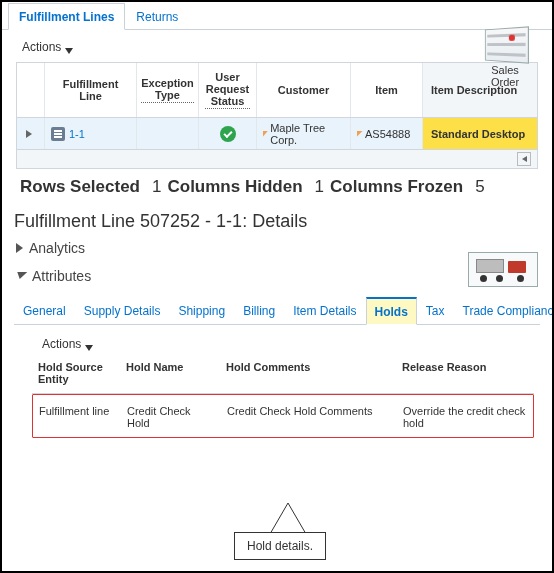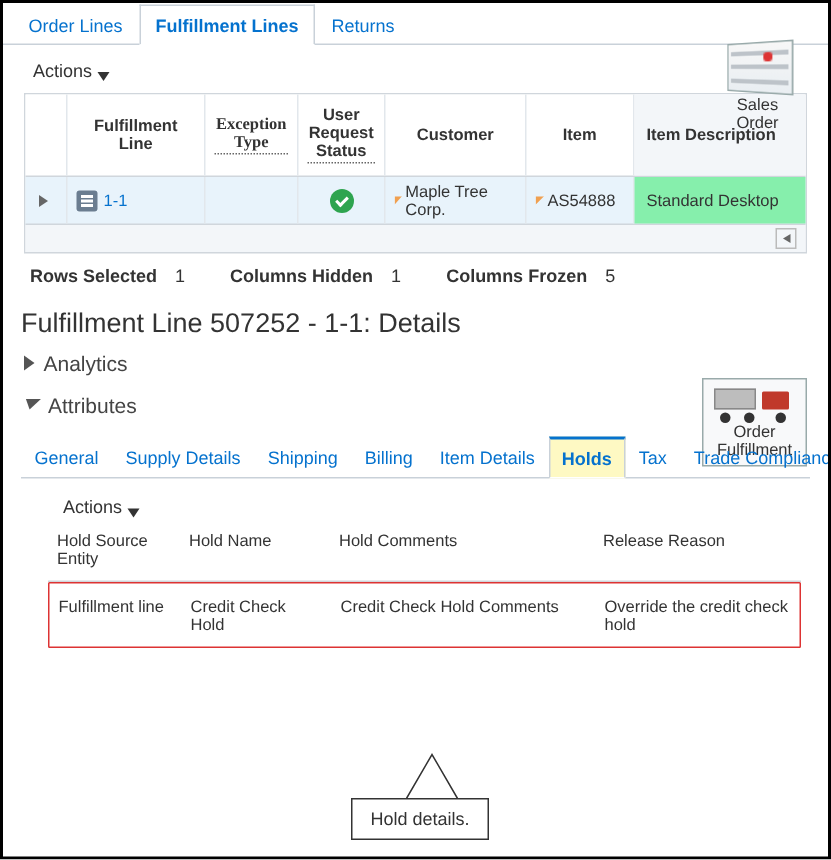--- a/index.html
+++ b/index.html
@@ -21,43 +21,43 @@
   .actions-menu { display: inline-flex; align-items: flex-end; cursor: pointer; font-size: 12px; }
   .tri-down { display: inline-block; margin-left: 4px; border-left: 4px solid transparent; border-right: 4px solid transparent; border-top: 6px solid #333; }
 
   
   .grid-wrap { margin: 0 14px; border: 1px solid #d0d6dc; }
   .grid-head { display: flex; border-bottom: 1px solid #d0d6dc; background: #fff; }
   .gh { padding: 8px 6px; font-weight: bold; font-size: 11px; display: flex; align-items: center; justify-content: center; text-align: center; border-right: 1px solid #e2e7ec; }
   .gh.last { border-right: none; background: #f3f6f9; }
   .c0 { width: 28px; }
   .c1 { width: 92px; }
-  .c2 { width: 62px; font-family: Liberation Serif, serif; }
+  .c2 { width: 62px; }
   .c3 { width: 58px; }
   .c4 { width: 94px; }
   .c5 { width: 72px; }
   .c6 { flex: 1; text-align: left; justify-content: flex-start; padding-left: 8px; }
   .dotted-u { border-bottom: 1px dotted #666; padding-bottom: 1px; }
 
   .grid-row { display: flex; background: #e8f3fb; height: 32px; align-items: center; border-bottom: 1px solid #d0d6dc; }
   .gc { padding: 4px 6px; font-size: 11px; border-right: 1px solid #e2e7ec; height: 100%; display: flex; align-items: center; justify-content: center; }
-  .gc.last { border-right: none; background: #86efac; justify-content: flex-start; padding-left: 8px; }
+  .gc.last { border-right: none; background: #fde047; justify-content: flex-start; padding-left: 8px; font-weight: bold; }
   .gc a { color: #0572ce; text-decoration: none; }
   .expand-tri { display: inline-block; border-top: 4px solid transparent; border-bottom: 4px solid transparent; border-left: 6px solid #666; margin-right: 4px; }
   .doc-icon { width: 14px; height: 14px; background: #6b7d90; display: inline-block; border-radius: 2px; position: relative; }
   .doc-icon::after { content: ""; position: absolute; left: 3px; top: 3px; right: 3px; height: 2px; background: #fff; box-shadow: 0 3px 0 #fff, 0 6px 0 #fff; }
   .check-icon { width: 16px; height: 16px; background: #2ea44f; border-radius: 50%; position: relative; display: inline-block; }
   .check-icon::after { content: ""; position: absolute; left: 4px; top: 5px; width: 6px; height: 3px; border-left: 2px solid #fff; border-bottom: 2px solid #fff; transform: rotate(-45deg); }
   .ext-mark { display: inline-block; width: 6px; height: 6px; background: #f0a050; margin-right: 2px; clip-path: polygon(0 0, 100% 0, 0 100%); vertical-align: top; }
 
   .scroll-row { height: 18px; background: #f3f6f9; display: flex; justify-content: flex-end; align-items: center; padding-right: 6px; }
   .scroll-left { width: 14px; height: 14px; border: 1px solid #bbb; display: flex; align-items: center; justify-content: center; cursor: pointer; }
   .scroll-left .chev { border-top: 3px solid transparent; border-bottom: 3px solid transparent; border-right: 5px solid #666; }
 
-  .status-line { display: flex; gap: 24px; padding: 8px 18px; font-size: 12px; color: #333; }
+  .status-line { display: flex; padding: 8px 18px; font-size: 17px; color: #333; }
   .status-line b { font-weight: bold; margin-right: 12px; }
   .status-line span.val { margin-right: 6px; }
 
   .details-title { font-size: 18px; color: #333; padding: 6px 12px 2px; }
 
   .order-fulfill-badge { position: absolute; top: 250px; right: 14px; width: 70px; text-align: center; border: 1px solid #9aa; padding: 2px 2px 4px; background: #f8f9fa; }
   .truck { width: 54px; height: 26px; margin: 0 auto 1px; position: relative; }
   .truck .van { position: absolute; left: 0; top: 4px; width: 28px; height: 14px; background: #bdbdbd; border: 1px solid #888; }
   .truck .cab { position: absolute; right: 4px; top: 6px; width: 18px; height: 12px; background: #c0392b; border-radius: 1px; }
   .truck .wheel { position: absolute; bottom: -1px; width: 7px; height: 7px; background: #333; border-radius: 50%; }
@@ -69,39 +69,38 @@
   .tri-expanded { display: inline-block; border-left: 5px solid transparent; border-right: 5px solid transparent; border-top: 7px solid #555; transform: translateY(-1px) skewX(-20deg); }
 
   .sub-tabs { display: flex; border-bottom: 1px solid #c9d1d9; margin: 6px 12px 0; gap: 0; }
   .sub-tab { padding: 6px 8px 5px; color: #0572ce; cursor: pointer; font-size: 12px; border: 1px solid transparent; position: relative; top: 1px; white-space: nowrap; }
   .sub-tab.active { border: 1px solid #c9d1d9; border-top: 2px solid #0572ce; border-bottom: 1px solid #fff; background: #fef9c3; font-weight: bold; }
 
   .holds-actions { padding: 12px 0 6px 40px; }
 
   .holds-table { margin: 0 18px 4px 30px; }
   .holds-head { display: flex; border-bottom: 1px solid #d0d6dc; padding-bottom: 4px; }
-  .hh { font-weight: normal; font-size: 11px; padding: 4px 6px; }
+  .hh { font-weight: bold; font-size: 11px; padding: 4px 6px; }
   .hc0 { width: 88px; }
   .hc1 { width: 100px; }
   .hc2 { width: 176px; }
   .hc3 { flex: 1; }
   .holds-row { display: flex; padding: 8px 0 6px; font-size: 11px; border: 1px solid #d33; border-radius: 1px; }
   .hc { padding: 2px 6px; }
 
   .callout-line { position: absolute; left: 276px; top: 499px; }
   .callout-line svg { overflow: visible; }
   .callout-box { position: absolute; left: 232px; top: 530px; border: 1px solid #333; background: #fff; padding: 6px 12px; font-size: 12px; }
 </style>
 </head>
 <body>
 
 <div class="frame">
 
   <div class="top-tabs">
-    <div class="top-tab">Order Lines</div>
     <div class="top-tab active">Fulfillment Lines</div>
     <div class="top-tab">Returns</div>
   </div>
 
   <div class="sales-order-badge">
     <div class="card">
         <div class="line"></div>
         <div class="line"></div>
         <div class="line"></div>
         <div class="dot"></div>
@@ -168,21 +167,20 @@
   <div class="details-title">Fulfillment Line 507252 - 1-1: Details</div>
 
   <div class="order-fulfill-badge">
     <div class="truck">
         <div class="van"></div>
         <div class="cab"></div>
         <div class="wheel w1"></div>
         <div class="wheel w2"></div>
         <div class="wheel w3"></div>
       </div>
-    <div class="label">Order Fulfillment</div>
   </div>
 
   <div class="section-head">
     <span class="tri-collapsed"></span>
     <span>Analytics</span>
   </div>
 
   <div class="section-head">
     <span class="tri-expanded"></span>
     <span>Attributes</span>

